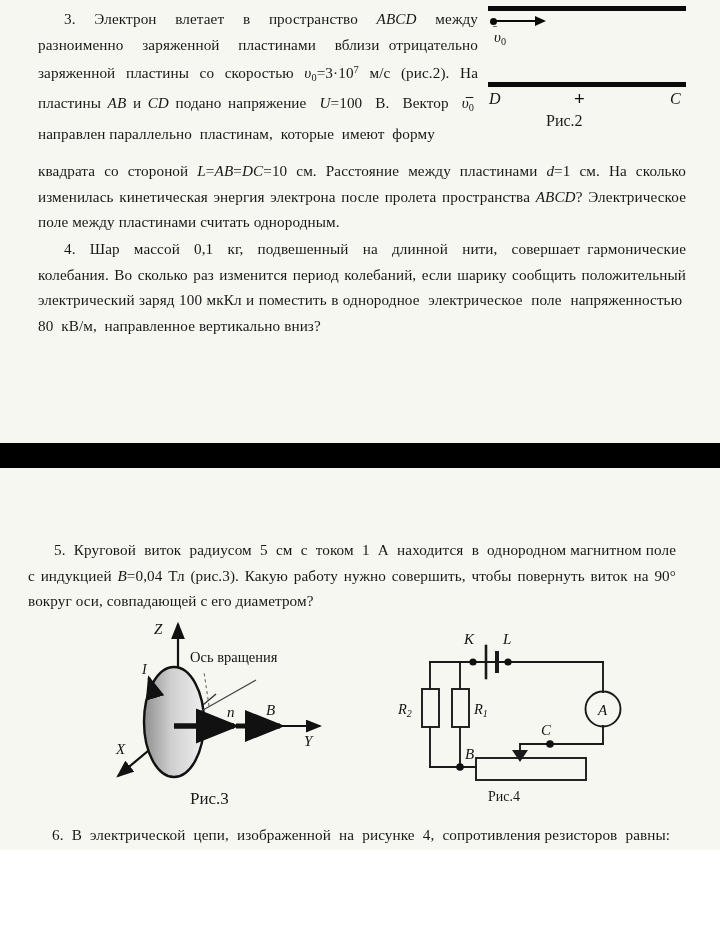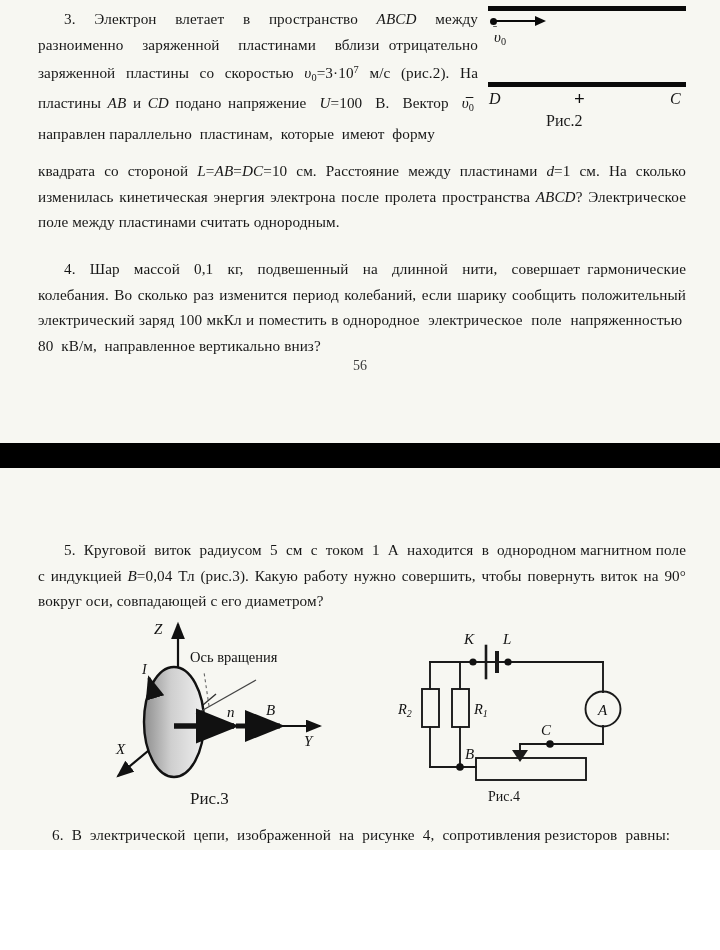--- a/index.html
+++ b/index.html
@@ -44,31 +44,31 @@
     text-justify: inter-word;
     letter-spacing: 0.1px;
   }
   .para .ind { display: inline-block; width: 26px; }
   i, .it { font-style: italic; }
   sub { font-size: 0.68em; vertical-align: -0.28em; }
   sup { font-size: 0.68em; vertical-align: 0.48em; }
 
   #p3a { left: 38px; top: 6px; width: 440px; }
   #p3b { left: 38px; top: 158px; width: 648px; }
-  #p4  { left: 38px; top: 236px; width: 648px; margin-top: 20px; }
+  #p4  { left: 38px; top: 236px; width: 648px; }
 
   #page-num {
     position: absolute;
     left: 0; top: 358px; width: 720px;
     text-align: center;
     font-size: 14px;
     color: #3a3a3a;
   }
 
-  #p5 { left: 38px; top: 537px; width: 648px; }
+  #p5 { left: 28px; top: 537px; width: 648px; }
   #p6 { left: 26px; top: 822px; width: 648px; }
 
   #variant {
     position: absolute;
     left: 0; top: 904px; width: 720px;
     text-align: center;
     font-size: 15.6px;
     font-weight: bold;
     color: #121212;
   }
@@ -173,21 +173,20 @@
   </div>
 
   <div class="para" id="p4">
     <span class="ind"></span>4.&nbsp; Шар&nbsp; массой&nbsp; 0,1&nbsp; кг,&nbsp; подвешенный&nbsp; на&nbsp; длинной&nbsp; нити,&nbsp; совершает
     гармонические колебания. Во сколько раз изменится период колебаний, если
     шарику сообщить положительный электрический заряд 100 мкКл и поместить в
     однородное&nbsp; электрическое&nbsp; поле&nbsp; напряженностью&nbsp; 80&nbsp; кВ/м,&nbsp; направленное
     вертикально вниз?
   </div>
 
-  <div id="page-num">56</div>
 
   <div class="para" id="p5">
     <span class="ind"></span>5.&nbsp; Круговой&nbsp; виток&nbsp; радиусом&nbsp; 5&nbsp; см&nbsp; с&nbsp; током&nbsp; 1&nbsp; А&nbsp; находится&nbsp; в&nbsp; однородном
     магнитном поле с индукцией <i>B</i>=0,04 Тл (рис.3). Какую работу нужно совершить,
     чтобы повернуть виток на 90° вокруг оси, совпадающей с его диаметром?
   </div>
 
   <div id="fig2">
     <div class="plate" id="plate-top"></div>
     <div class="plate" id="plate-bottom"></div>

